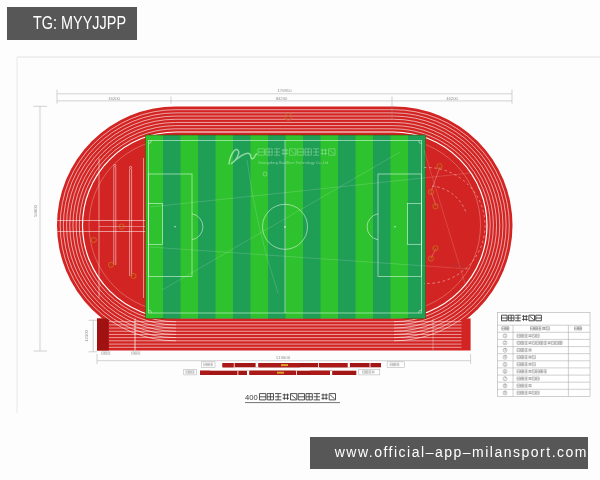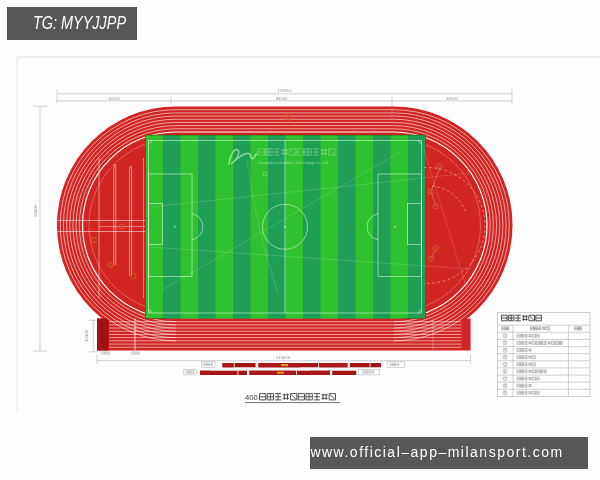--- a/index.html
+++ b/index.html
@@ -1,24 +1,24 @@
 <!DOCTYPE html>
 <html><head>
 <meta charset="utf-8">
 <style>
   html,body { margin:0; padding:0; }
   body { width:600px; height:480px; position:relative; background:#fdfdfd;
          font-family:"Liberation Sans", sans-serif; overflow:hidden; }
   .tagbox { position:absolute; left:6.5px; top:7.3px; width:130.2px; height:32.8px;
-            background:#575757; color:#fff; font-size:19px; line-height:32.8px;font-style:italic; }
+            background:#575757; color:#fff; font-size:19px; line-height:32.8px; }
   .tagbox span { display:inline-block; transform:scaleX(0.76); transform-origin:0 50%;
             margin-left:26.5px; white-space:nowrap; }
   .urlbox { position:absolute; left:310.4px; top:437.3px; width:277.6px; height:31.3px;
             background:#575757; color:#fff; font-size:14px; line-height:31.5px;
-            text-align:left; letter-spacing:1.5px; }
+            text-align:right; letter-spacing:1.5px; }
 </style>
 </head>
 <body>
 
 <svg width="600" height="480" style="position:absolute;left:0;top:0">
 <line x1="17" y1="57" x2="600" y2="57" stroke="#e2e2e2" stroke-width="1"></line>
 <line x1="17" y1="57" x2="17" y2="413" stroke="#e8e8e8" stroke-width="1"></line>
 
 <g stroke="#b5b5b5" stroke-width="0.6" fill="none">
 <path d="M57 93.8 H512 M57 89.5 V103.6 M512 89.5 V103.6 M171 96.5 V103.6 M392 96.5 V119"></path>

